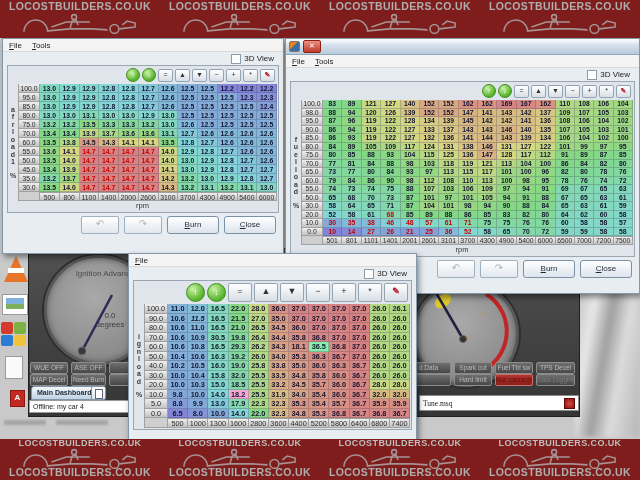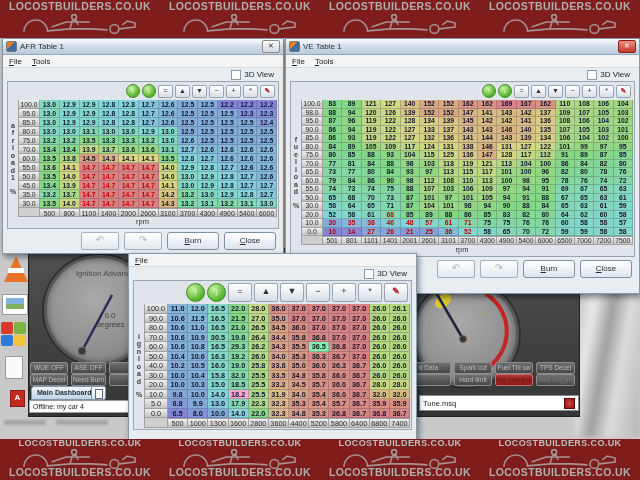--- a/index.html
+++ b/index.html
@@ -188,32 +188,27 @@
       <span class="ind" style="width: 43px;"></span>
       <span class="ind" style="width: 36px;">Hard limit</span>
       <span class="ind red" style="width: 36px;">Not connected</span>
       <span class="ind faint" style="width: 37px;">Data Logging</span>
     </div>
 
   <div class="md-tab" style="left:2px;top:137px;">Main Dashboard</div>
   <div class="page-btn" style="left:62px;top:137px;"></div>
   <div class="status-field" style="left:0px;top:151px;width:92px;height:11px;">Offline: my car 4</div>
 
-  <div class="file-field" style="left:390px;top:146px;width:152px;height:14px;">
+  <div class="file-field" style="left:390px;top:146px;width:152px;height:14px;font-family:Liberation Serif, serif;">
     <span class="txt">Tune.msq</span>
     <span class="burn-ico"></span>
   </div>
 </div>
 
 <div class="window" style="left:2px;top:38px;width:280px;height:214px;z-index:2;">
-  <div class="titlebar">
-    <span class="app-ico"></span>
-    <span class="title">AFR Table 1</span>
-    <span class="close-btn gray"></span>
-  </div>
   <div class="menubar">
       <span class="menu-item">File</span>
       <span class="menu-item">Tools</span>
     </div>
   <div class="v3row">
     <span class="checkbox"></span>
     <span class="v3label">3D View</span>
   </div>
   <div class="table-frame" style="--rh:9px;--fs:6.8px;--hw:22px;">
     <div class="toolbar">
@@ -443,21 +438,20 @@
     <span class="ubtn undo"></span>
     <span class="ubtn redo"></span>
     <span class="pushbtn">Burn</span>
     <span class="pushbtn">Close</span>
   </div>
 </div>
 
 <div class="window" style="left:285px;top:38px;width:353px;height:254px;z-index:2;">
   <div class="titlebar">
     <span class="app-ico"></span>
-    <span class="title">VE Table 1</span>
     <span class="close-btn red"></span>
   </div>
   <div class="menubar">
       <span class="menu-item">File</span>
       <span class="menu-item">Tools</span>
     </div>
   <div class="v3row">
     <span class="checkbox"></span>
     <span class="v3label">3D View</span>
   </div>
@@ -914,21 +908,21 @@
             <span class="cell" style="background: rgb(178, 216, 131);">26.0</span>
           </div>
           <div class="grow">
             <span class="rowhdr">60.0</span>
             <span class="cell" style="background: rgb(131, 176, 216);">10.6</span>
             <span class="cell" style="background: rgb(131, 179, 216);">10.8</span>
             <span class="cell" style="background: rgb(131, 216, 189);">16.5</span>
             <span class="cell" style="background: rgb(131, 216, 156);">29.3</span>
             <span class="cell" style="background: rgb(180, 216, 131);">26.2</span>
             <span class="cell" style="background: rgb(216, 161, 131);">34.3</span>
-            <span class="cell" style="background: rgb(216, 148, 131);">35.5</span>
+            <span class="cell" style="background: rgb(216, 148, 131);">18.1</span>
             <span class="cell" style="background: #86efac;">36.5</span>
             <span class="cell" style="background: rgb(216, 134, 131);">36.8</span>
             <span class="cell" style="background: rgb(216, 131, 131);">37.0</span>
             <span class="cell" style="background: rgb(178, 216, 131);">26.0</span>
             <span class="cell" style="background: rgb(178, 216, 131);">26.0</span>
           </div>
           <div class="grow">
             <span class="rowhdr">50.0</span>
             <span class="cell" style="background: rgb(131, 175, 216);">10.4</span>
             <span class="cell" style="background: rgb(131, 176, 216);">10.6</span>

